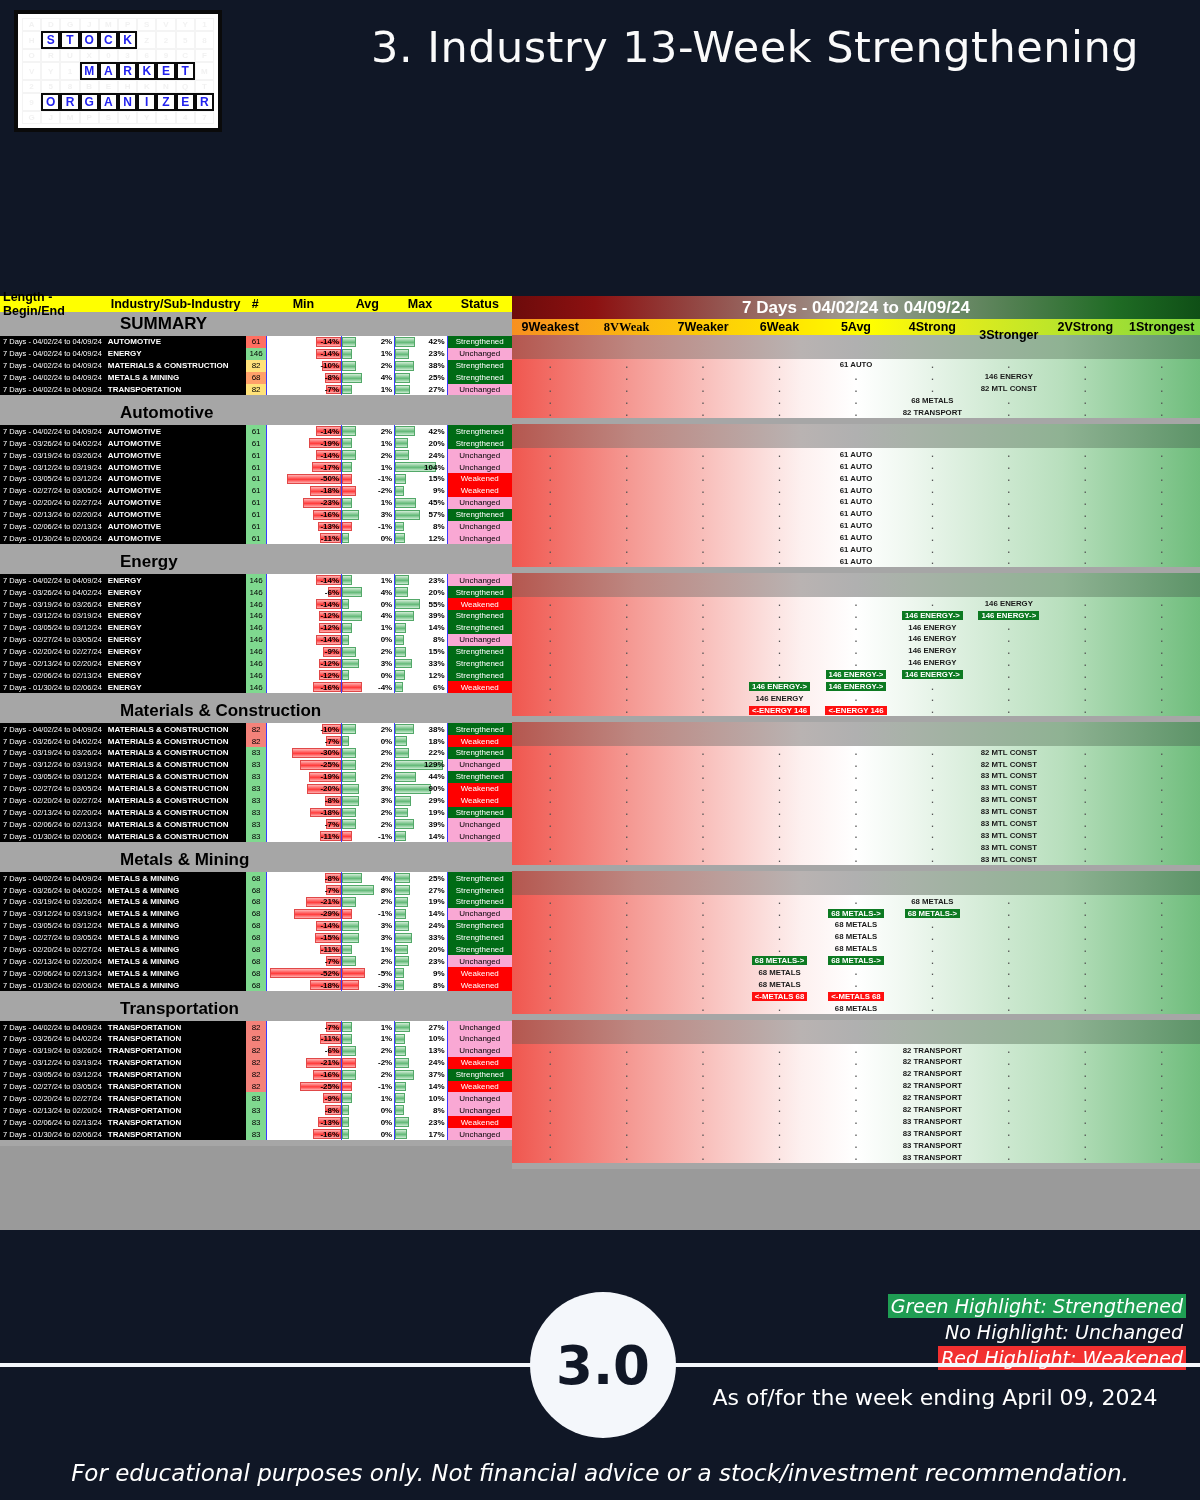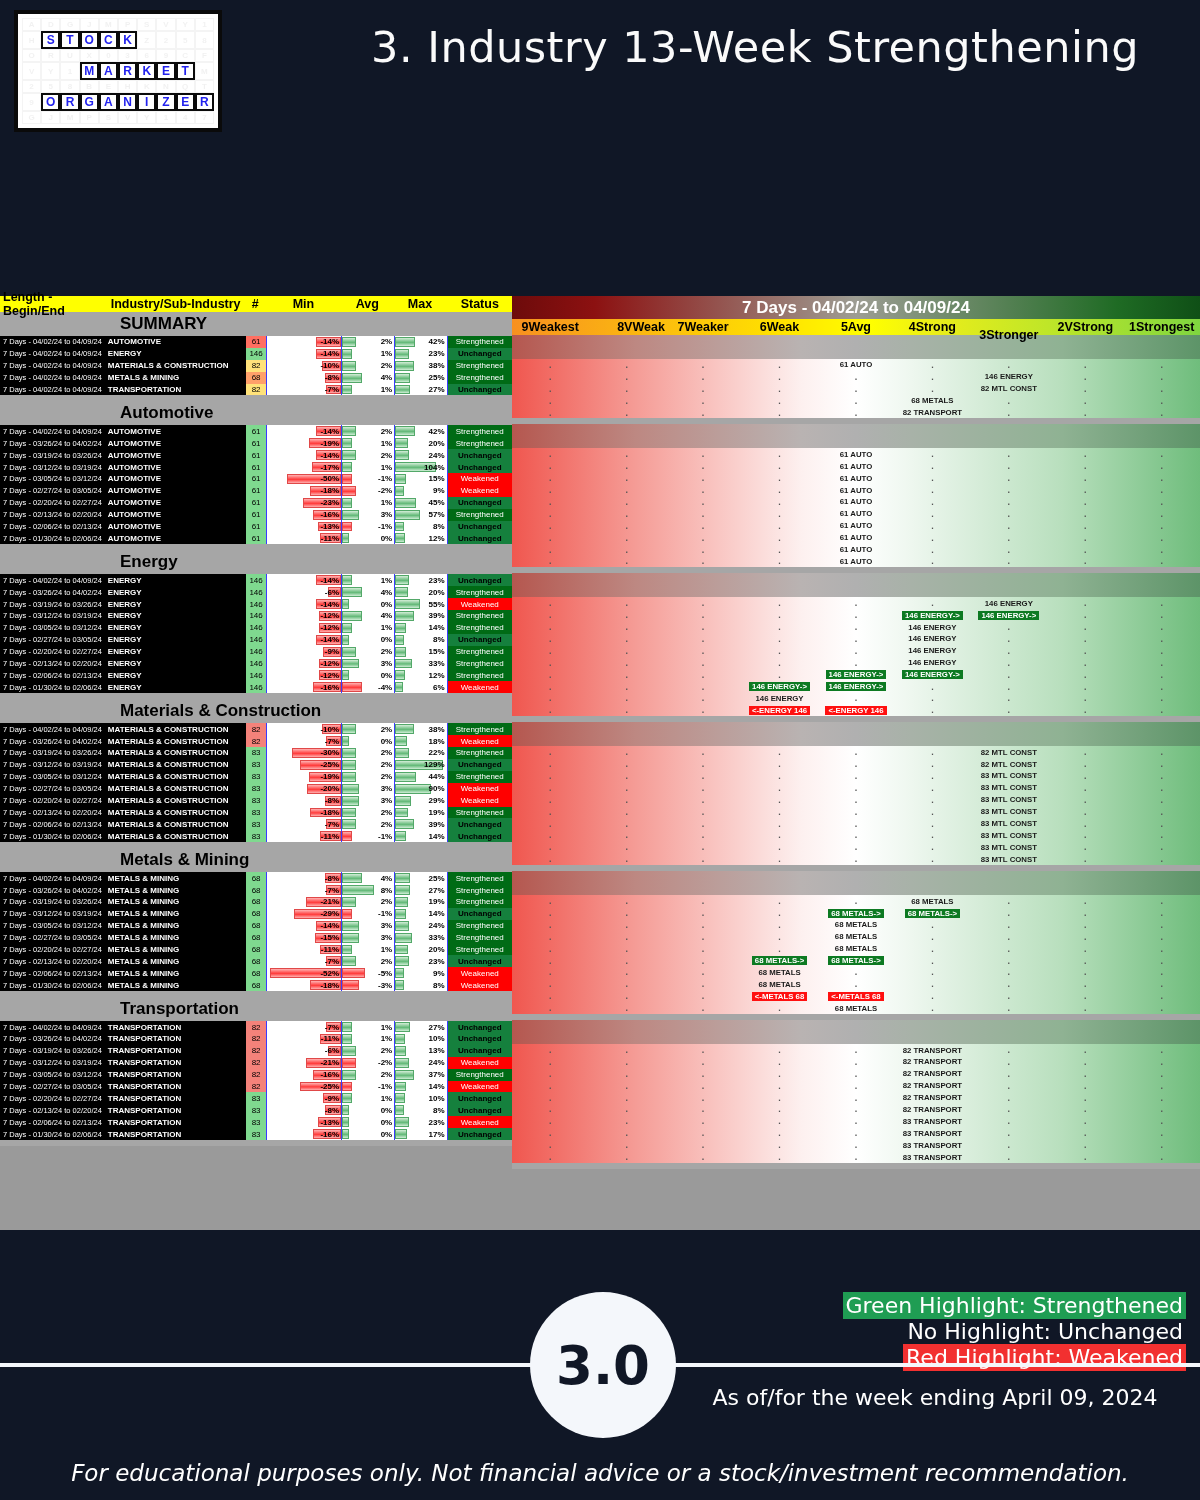--- a/index.html
+++ b/index.html
@@ -48,42 +48,42 @@
   .c-name { width:154px; color:#fff; font-weight:bold; font-size:8px; display:flex; align-items:center; }
   .c-num  { width:24px; display:flex; align-items:center; justify-content:center; color:#000; font-size:8px; border-right:1px solid #3a3aff; }
   .cell   { position:relative; display:flex; align-items:center; justify-content:flex-end;
             padding-right:2px; color:#000; font-size:8px; background:#fff; border-right:1px solid #3a3aff; font-weight:bold; }
   .c-min { width:83px; }
   .c-avg { width:59px; }
   .c-max { width:58px; }
   .c-sts { width:72px; justify-content:center; padding-right:0; font-weight:normal; font-size:8px; border-right:none; }
   .c-sts.s { background:#006b15; color:#fff; }
   .c-sts.w { background:#ff0000; color:#fff; }
-  .c-sts.u { background:#15803d; color:#000;font-weight:bold; }
+  .c-sts.u { background:#f9a8d4; color:#000; }
   .dbar { position:absolute; top:1px; bottom:1px; }
   .dbar.neg { background:linear-gradient(to bottom,#ffb3b3,#ff3b3b 55%,#ffb0b0); border:1px solid #e04848; }
   .dbar.pos { background:linear-gradient(to bottom,#d4eed8,#63b978 55%,#cfeed6); border:1px solid #53a869; }
   .cv { position:relative; z-index:2; }
 
   .rbandrow { height:11.9px; display:flex; position:relative; }
   .rb { flex:1; position:relative; display:flex; align-items:center; justify-content:center;
         font-size:7.8px; font-weight:bold; color:#1a1a1a; }
   .tag { padding:0 3px; line-height:9px; }
   .tag.g { background:#0d7a22; color:#fff; }
   .tag.r { background:#ff1010; color:#fff; }
   .dot { font-size:9px; color:#555; }
 
   .rsect { height:24px; }
   .rgap  { height:6px; background:#a6a6a6; }
   .gradband { background:linear-gradient(to right,#f0574f,#f59c96 18%,#fdf0ef 42%,#ffffff 50%,#eef7ef 58%,#b8dfbd 80%,#6fbd7c); }
   .gradband.dim { background:linear-gradient(to right,#b5574f,#bd8882 18%,#b9b3b2 42%,#b0b0b0 50%,#a8b2a8 58%,#8fb293 80%,#5d9468); }
 
   
-  #legend { position:absolute; right:14px; top:1293px; text-align:right; 
-            font-size:22px; line-height:26px; font-family:"DejaVu Sans", sans-serif; }
+  #legend { position:absolute; right:14px; top:1293px; text-align:right; font-style:italic;
+            font-size:19px; line-height:26px; font-family:"DejaVu Sans", sans-serif; }
   #legend span { padding:1px 3px; }
   .lg-g { background:#1f9d53; color:#fff; }
   .lg-r { background:#f23030; color:#fff; }
   .lg-n { color:#fff; }
 
   #circle { position:absolute; left:530px; top:1292px; width:146px; height:146px; border-radius:50%;
             background:#f4f7fb; display:flex; align-items:center; justify-content:center; z-index:3; }
   #circle span { font-size:53px; font-weight:bold; color:#101726; font-family:"DejaVu Sans", sans-serif; }
   #rule { position:absolute; left:0; top:1363px; width:1200px; height:4px; background:#f4f7fb; z-index:1; }
   #asof { position:absolute; left:690px; top:1385px; width:490px; text-align:center; font-size:22px;
@@ -1189,21 +1189,21 @@
           </div>
           <div class="cell c-sts u">Unchanged</div>
         </div>
         <div class="gap"></div>
       </div>
   </div>
   <div id="right">
     <div class="bar-title r">7 Days - 04/02/24 to 04/09/24</div>
     <div class="hdr r" id="right-hdr">
         <div style="flex: 1 1 0%; text-align: center;">9Weakest</div>
-        <div style="flex: 1 1 0%; text-align: right;">8VWeak</div>
+        <div style="flex: 1 1 0%; text-align: center; font-family: Liberation Serif, serif;">8VWeak</div>
         <div style="flex: 1 1 0%; text-align: center;">7Weaker</div>
         <div style="flex: 1 1 0%; text-align: center;">6Weak</div>
         <div style="flex: 1 1 0%; text-align: center;">5Avg</div>
         <div style="flex: 1 1 0%; text-align: center;">4Strong</div>
         <div style="flex: 1 1 0%; text-align: center; margin-top: 16px;">3Stronger</div>
         <div style="flex: 1 1 0%; text-align: center;">2VStrong</div>
         <div style="flex: 1 1 0%; text-align: center;">1Strongest</div>
       </div>
     <div id="right-body">
         <div class="rsect gradband dim"></div>

